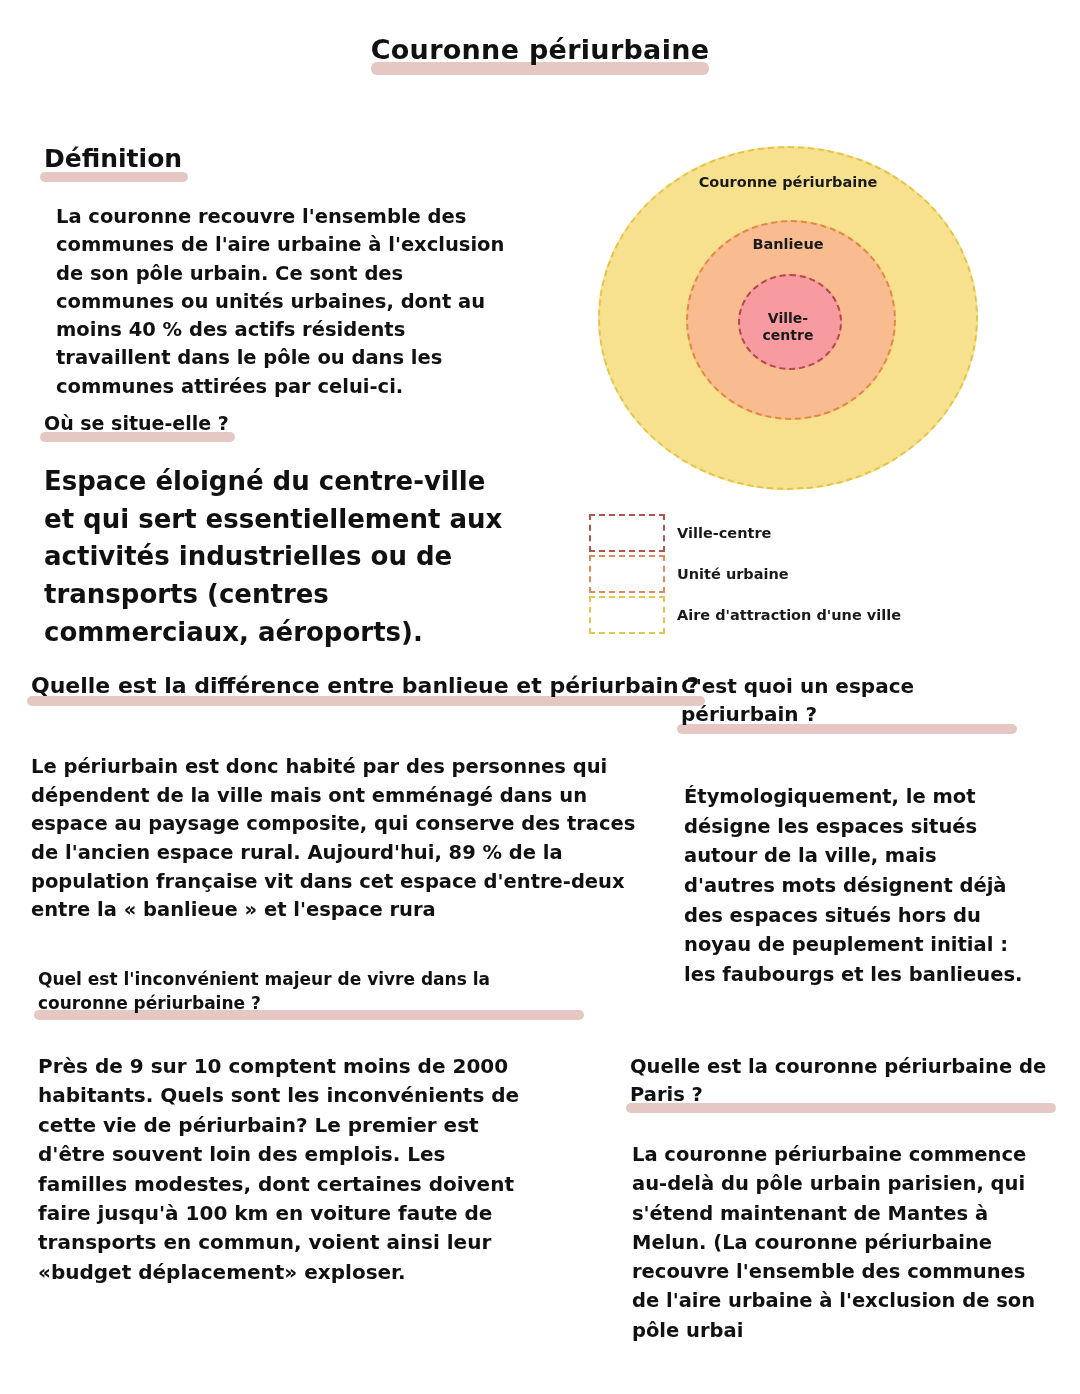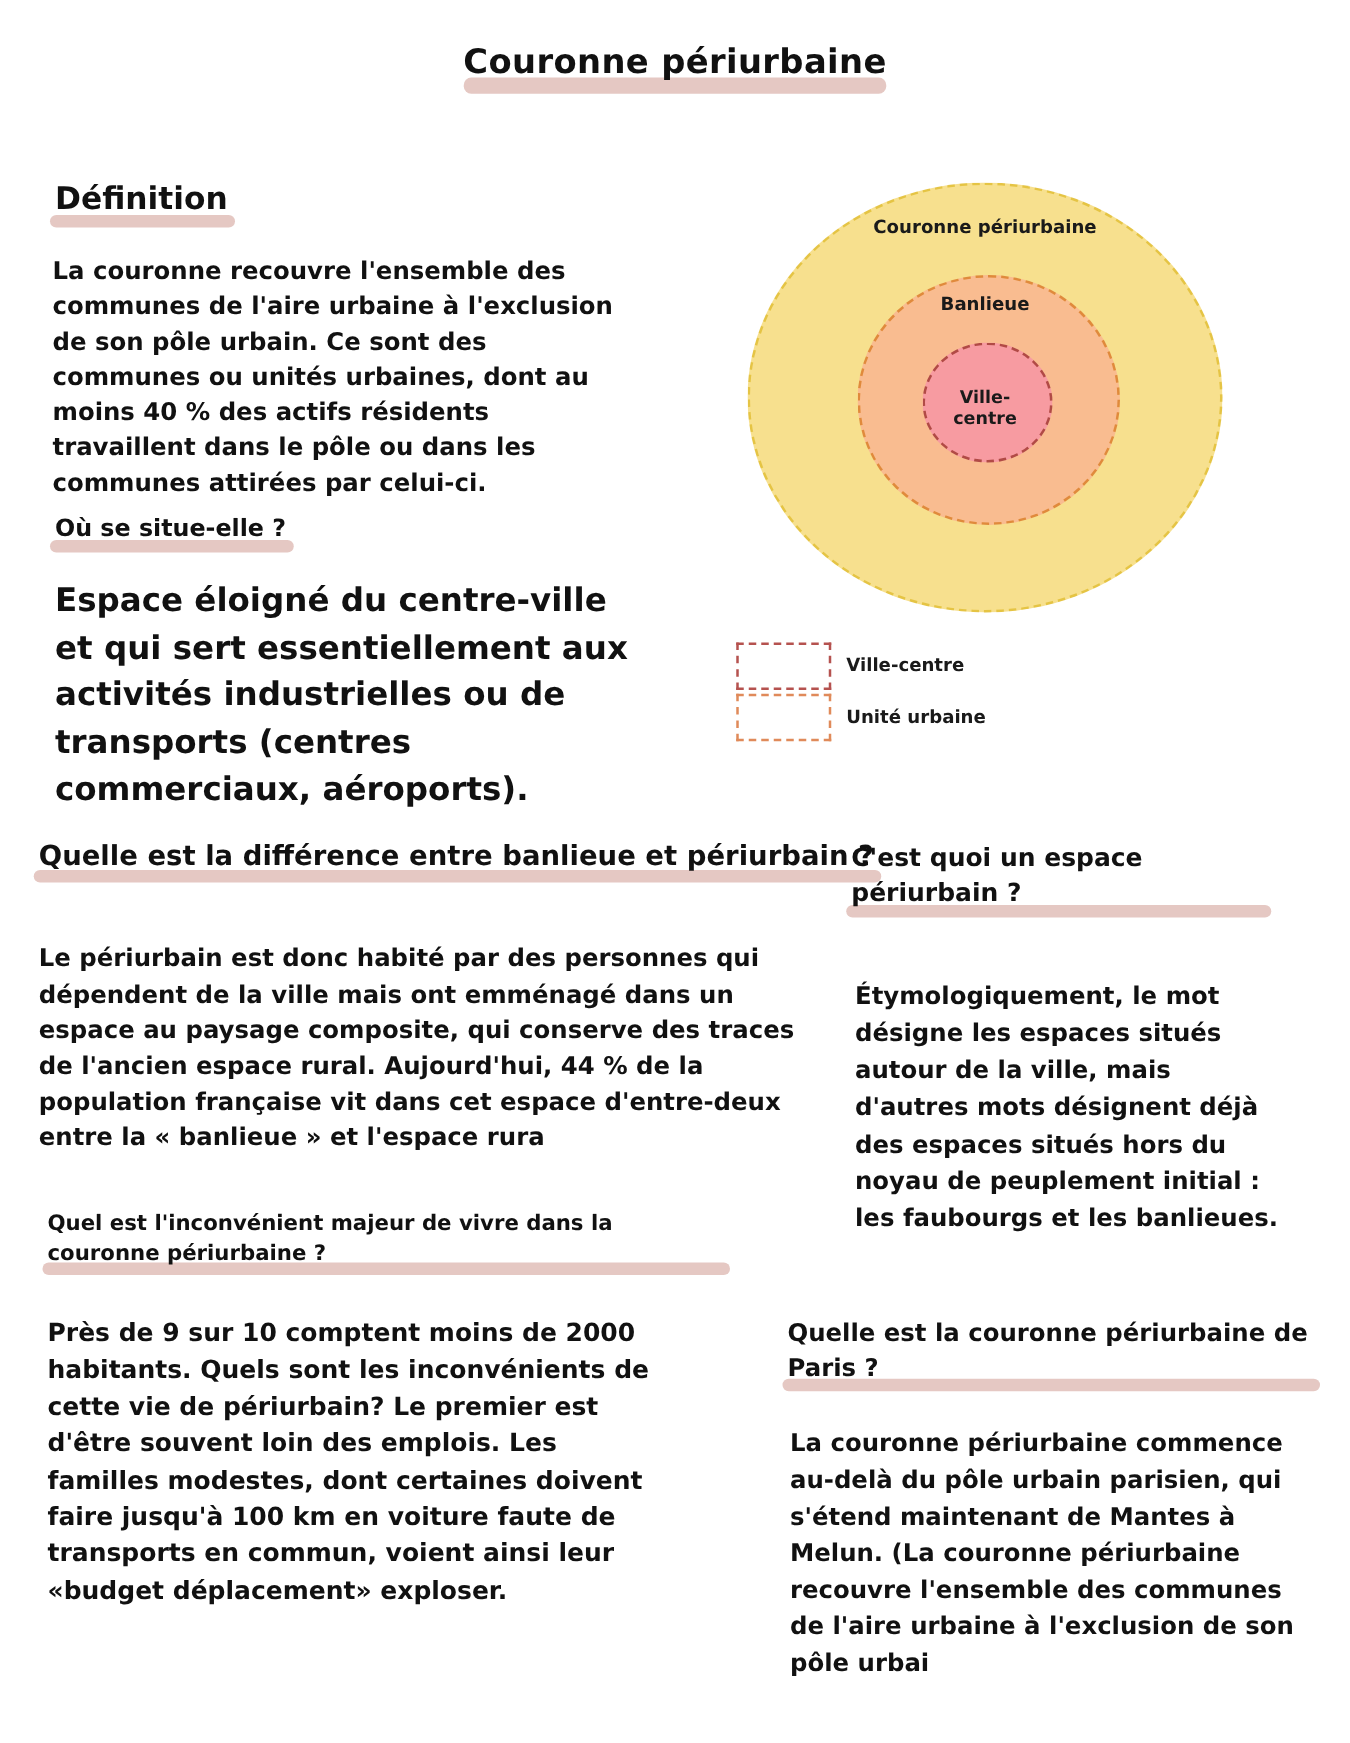--- a/index.html
+++ b/index.html
@@ -68,21 +68,21 @@
   }
 
   
   #def-heading {
     position: absolute;
     left: 44px; top: 141px;
     font-size: 25px;
   }
   #def-body {
     position: absolute;
-    left: 42px; top: 203px;
+    left: 56px; top: 203px;
     width: 470px;
     font-size: 19.5px;
     line-height: 1.45;
   }
 
   #situe-heading {
     position: absolute;
     left: 44px; top: 410px;
     font-size: 19px;
   }
@@ -249,21 +249,21 @@
 <div id="def-body" class="para">La couronne recouvre l'ensemble des communes de l'aire urbaine à l'exclusion de son pôle urbain. Ce sont des communes ou unités urbaines, dont au moins 40 % des actifs résidents travaillent dans le pôle ou dans les communes attirées par celui-ci.</div>
 
 <div id="situe-heading" class="heading">
   <span class="hl-wrap"><span class="hl">Où se situe-elle ?</span></span>
 </div>
 <div id="situe-body" class="para"> Espace éloigné du centre-ville et qui sert essentiellement aux activités industrielles ou de transports (centres commerciaux, aéroports).</div>
 
 <div id="diff-heading" class="heading">
   <span class="hl-wrap"><span class="hl">Quelle est la différence entre banlieue et périurbain ?</span></span>
 </div>
-<div id="diff-body" class="para">Le périurbain est donc habité par des personnes qui dépendent de la ville mais ont emménagé dans un espace au paysage composite, qui conserve des traces de l'ancien espace rural. Aujourd'hui, 44 % de la population française vit dans cet espace d'entre-deux entre la « banlieue » et l'espace rura</div>
+<div id="diff-body" class="para">Le périurbain est donc habité par des personnes qui dépendent de la ville mais ont emménagé dans un espace au paysage composite, qui conserve des traces de l'ancien espace rural. Aujourd'hui, 89 % de la population française vit dans cet espace d'entre-deux entre la « banlieue » et l'espace rura</div>
 
 <div id="inconv-heading" class="heading">
   <span class="hl-wrap"><span class="hl">Quel est l'inconvénient majeur de vivre dans la couronne périurbaine ?</span></span>
 </div>
 <div id="inconv-body" class="para">Près de 9 sur 10 comptent moins de 2000 habitants. Quels sont les inconvénients de cette vie de périurbain? Le premier est d'être souvent loin des emplois. Les familles modestes, dont certaines doivent faire jusqu'à 100 km en voiture faute de transports en commun, voient ainsi leur «budget déplacement» exploser.</div>
 
 <div id="quoi-heading" class="heading">
   <span class="hl-wrap"><span class="hl">C'est quoi un espace périurbain ?</span></span>
 </div>
 <div id="quoi-body" class="para">Étymologiquement, le mot désigne les espaces situés autour de la ville, mais d'autres mots désignent déjà des espaces situés hors du noyau de peuplement initial : les faubourgs et les banlieues.</div>
@@ -289,13 +289,17 @@
 
 <div id="legend">
   <div class="legend-row">
     <div class="legend-swatch sw-ville"></div>
     <div class="legend-text">Ville-centre</div>
   </div>
   <div class="legend-row">
     <div class="legend-swatch sw-unite"></div>
     <div class="legend-text">Unité urbaine</div>
   </div>
+  <div class="legend-row">
+    <div class="legend-swatch sw-aire"></div>
+    <div class="legend-text">Aire d'attraction d'une ville</div>
+  </div>
 </div>
 
 </body></html>

